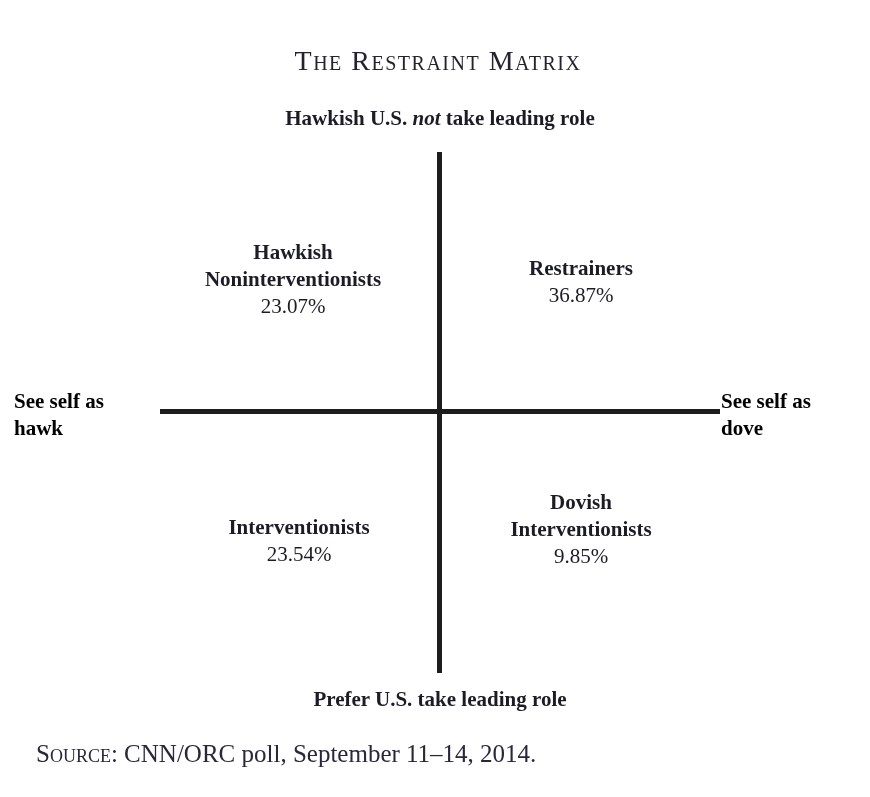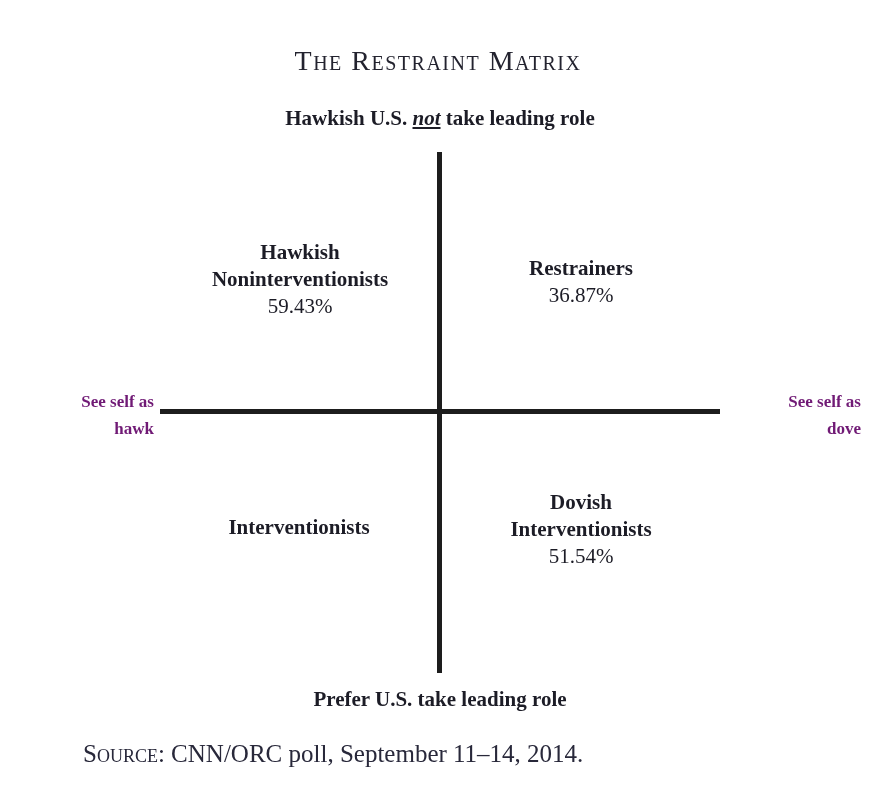--- a/index.html
+++ b/index.html
@@ -24,30 +24,30 @@
   .axis-top, .axis-bottom {
     position: absolute;
     left: 5px; width: 870px;
     text-align: center;
     font-weight: bold;
     font-size: 21px;
     color: #1c1c26;
   }
   .axis-top { top: 106px; }
   .axis-bottom { top: 687px; }
-  .axis-top .em { font-style: italic; text-decoration: underline; }
+  .axis-top .em { font-style: italic; }
   .axis-side {
     position: absolute;
     width: 140px;
-    text-align: right;
+    text-align: left;
     font-weight: bold;
-    font-size: 17px;
+    font-size: 21px;
     line-height: 27px;
     white-space: pre-line;
-    color: #701a75;
+    color: #000000;
   }
   .axis-left  { left: 14px;  top: 388px; }
   .axis-right { left: 721px; top: 388px; }
   .vline {
     position: absolute;
     left: 437px; top: 152px;
     width: 5px; height: 521px;
     background: #1d1d1d;
   }
   .hline {
@@ -58,30 +58,29 @@
   }
   .quad {
     position: absolute;
     width: 280px;
     text-align: center;
     font-size: 21px;
     line-height: 27px;
     color: #1c1c26;
   }
   .quad .quad-name { font-weight: bold; white-space: pre-line; }
-  .quad-tl { left: 160px; top: 239px; }
+  .quad-tl { left: 153px; top: 239px; }
   .quad-tr { left: 441px; top: 255px; }
   .quad-bl { left: 159px; top: 514px; }
   .quad-br { left: 441px; top: 489px; }
   .source-note {
     position: absolute;
     left: 36px; top: 740px;
     font-size: 25px;
     color: #28283a;
-    margin-left: 47px;
   }
   .source-note .sc { font-variant: small-caps; }
 </style>
 </head>
 <body>
 
 <div class="page">
 
   <div class="figure-title">The Restraint Matrix</div>
 
@@ -92,35 +91,36 @@
 
   <div class="axis-side axis-left">See self as
 hawk</div>
 
   <div class="axis-side axis-right">See self as
 dove</div>
 
   <div class="quad quad-tl">
     <div class="quad-name">Hawkish
 Noninterventionists</div>
-    <div class="quad-value">59.43%</div>
+    <div class="quad-value">23.07%</div>
   </div>
 
   <div class="quad quad-tr">
     <div class="quad-name">Restrainers</div>
     <div class="quad-value">36.87%</div>
   </div>
 
   <div class="quad quad-bl">
     <div class="quad-name">Interventionists</div>
+    <div class="quad-value">23.54%</div>
   </div>
 
   <div class="quad quad-br">
     <div class="quad-name">Dovish
 Interventionists</div>
-    <div class="quad-value">51.54%</div>
+    <div class="quad-value">9.85%</div>
   </div>
 
   <div class="axis-bottom">Prefer U.S. take leading role</div>
 
   <div class="source-note"><span class="sc">Source</span><span>: CNN/ORC poll, September 11–14, 2014.</span></div>
 
 </div>
 
 </body></html>

